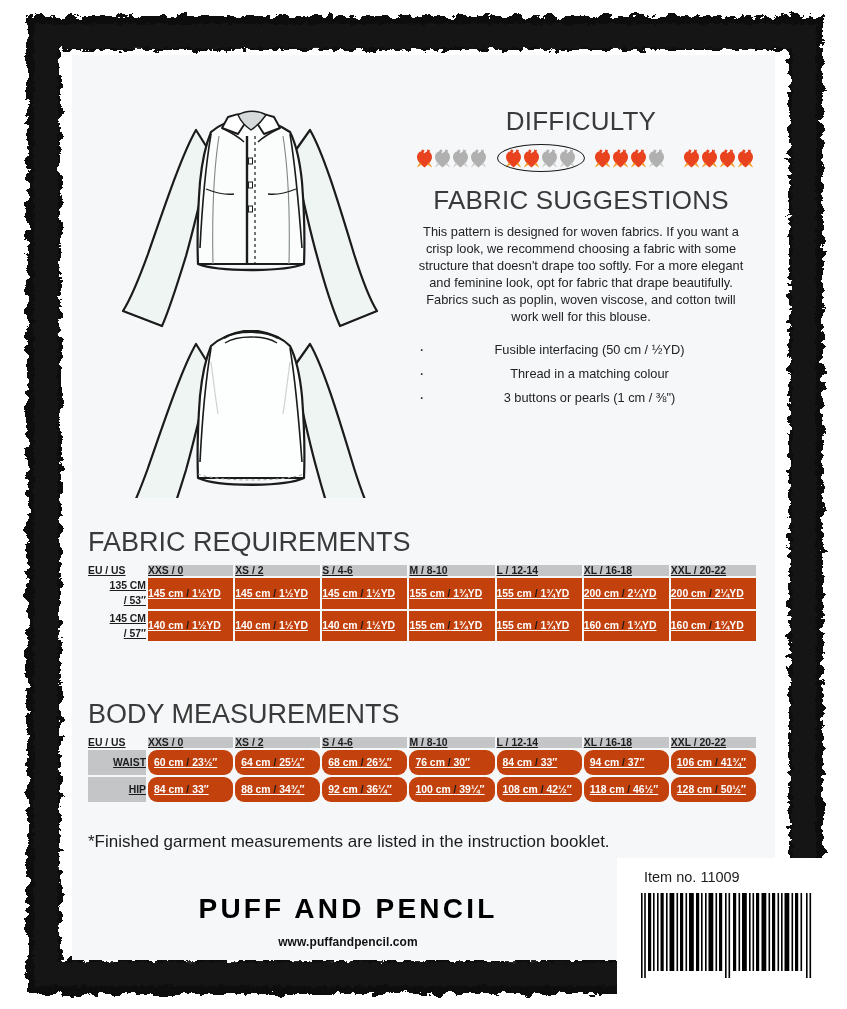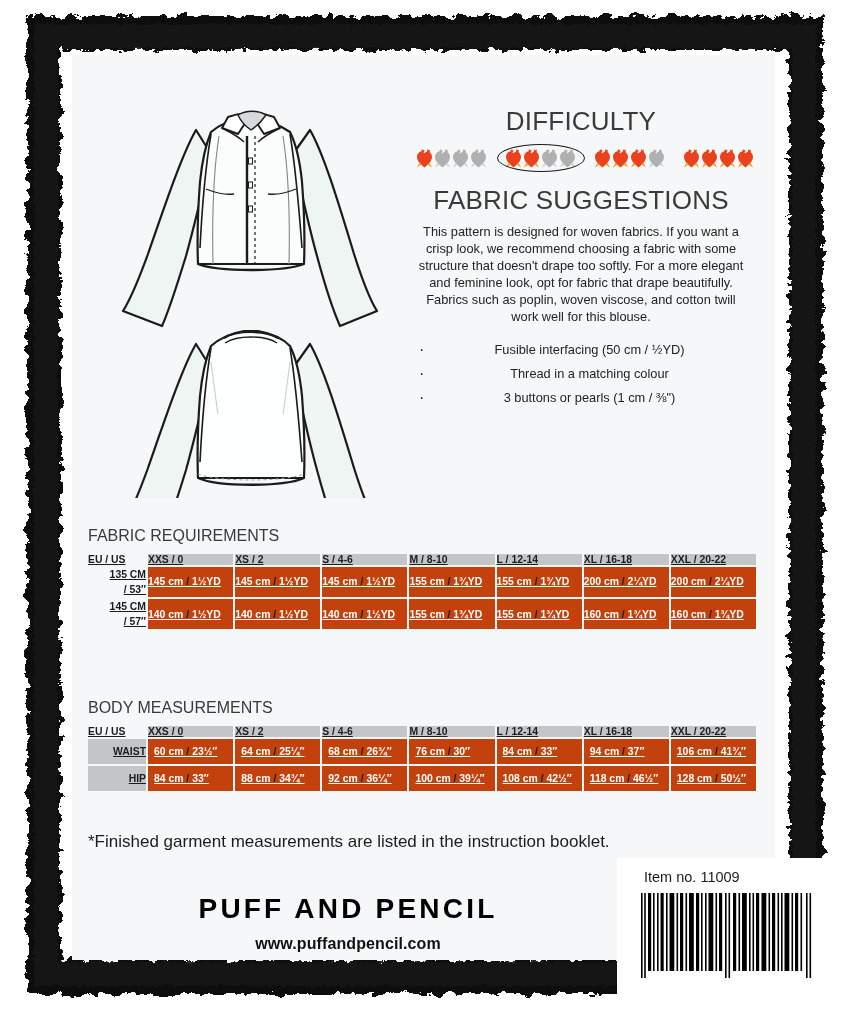--- a/index.html
+++ b/index.html
@@ -100,21 +100,21 @@
     left: 3px; top: -2px;
     font-size: 16px;
     color: #232323;
   }
 
   
   .table-block { position: absolute; left: 88px; width: 672px; }
   #fabric-requirements-block { top: 528px; }
   #body-measurements-block { top: 700px; }
   .table-title {
-    font-size: 16px;
+    font-size: 27px;
     font-weight: 400;
     color: #3a3a3a;
     margin: 0 0 7px 0;
     line-height: 1.05;
   }
   table.spec {
     border-collapse: separate;
     border-spacing: 2px 2px;
     width: 672px;
     table-layout: fixed;
@@ -159,21 +159,21 @@
     font-size: 10.8px;
   }
   td.cell {
     background: #c2410c;
     color: #ffffff;
     text-align: left;
     padding: 9px 3px 9px 6px;
     font-size: 10.2px;
     white-space: nowrap;
   }
-  td.cell.meas { padding: 7px 3px 7px 6px; }
+  td.cell.meas { padding: 7px 3px 7px 6px; border-radius: 9px; }
   .slash { color: #1c1c1c; }
 
   #footnote {
     position: absolute;
     left: 88px; top: 832px;
     font-size: 17px;
     color: #1c1c1c;
   }
 
   
@@ -185,21 +185,21 @@
   }
   #brand-name {
     font-size: 28px;
     font-weight: bold;
     color: #000;
     letter-spacing: 3.2px;
     line-height: 1;
     margin-bottom: 12px;
   }
   #brand-url {
-    font-size: 16px;
+    font-size: 12px;
     font-weight: bold;
     color: #111;
     letter-spacing: .1px;
   }
 
   
   #barcode-panel {
     position: absolute;
     left: 617px; top: 858px;
     width: 230px; height: 151px;

